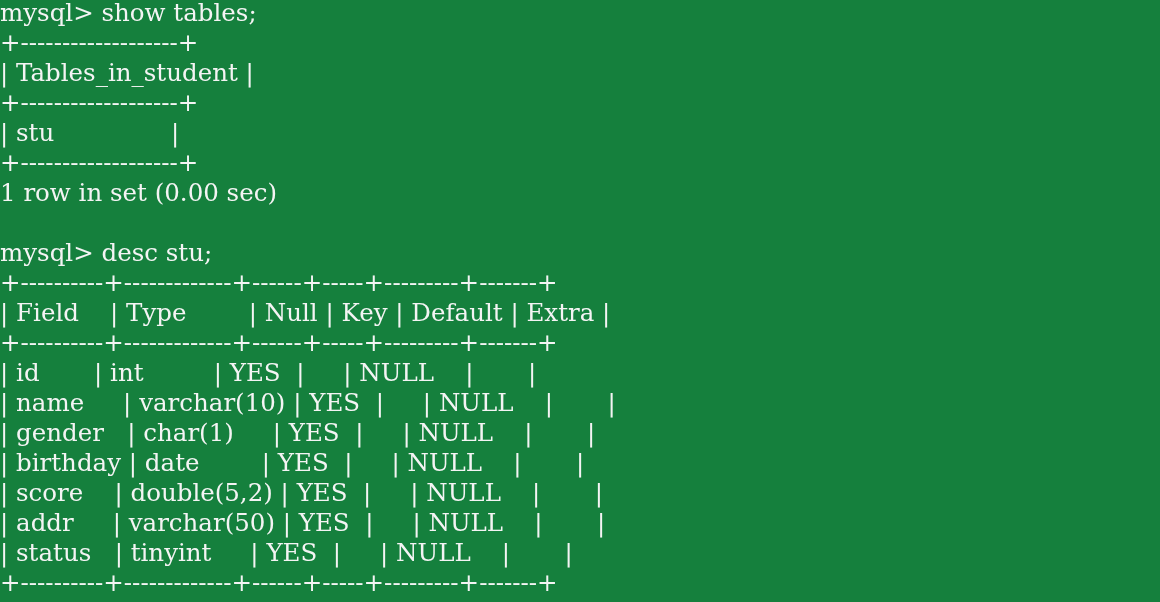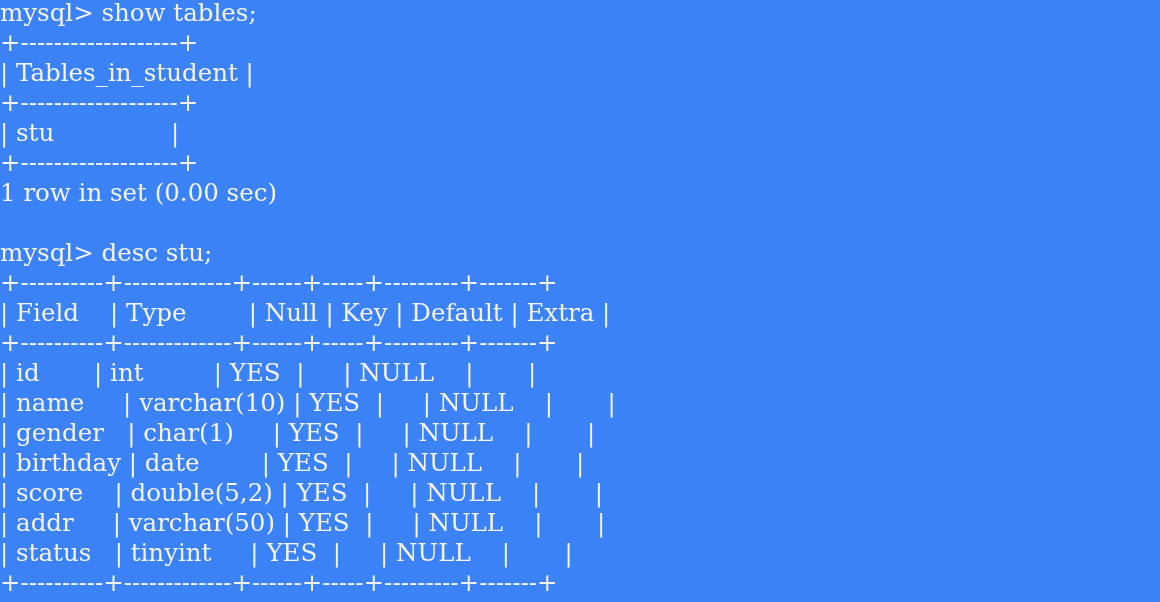--- a/index.html
+++ b/index.html
@@ -9,21 +9,21 @@
   }
   body {
     width: 1160px;
     height: 602px;
     overflow: hidden;
     font-family: "DejaVu Sans Mono", "Liberation Mono", monospace;
   }
   #terminal {
     width: 1160px;
     height: 602px;
-    background: #3b82f6;
+    background: #15803d;
     color: #f2f2f2;
     box-sizing: border-box;
     padding: 0;
     position: relative;
     overflow: hidden;
   }
   pre#term-text {
     margin: 0;
     padding: 0;
     font-family: "DejaVu Serif", "Liberation Serif", serif;

